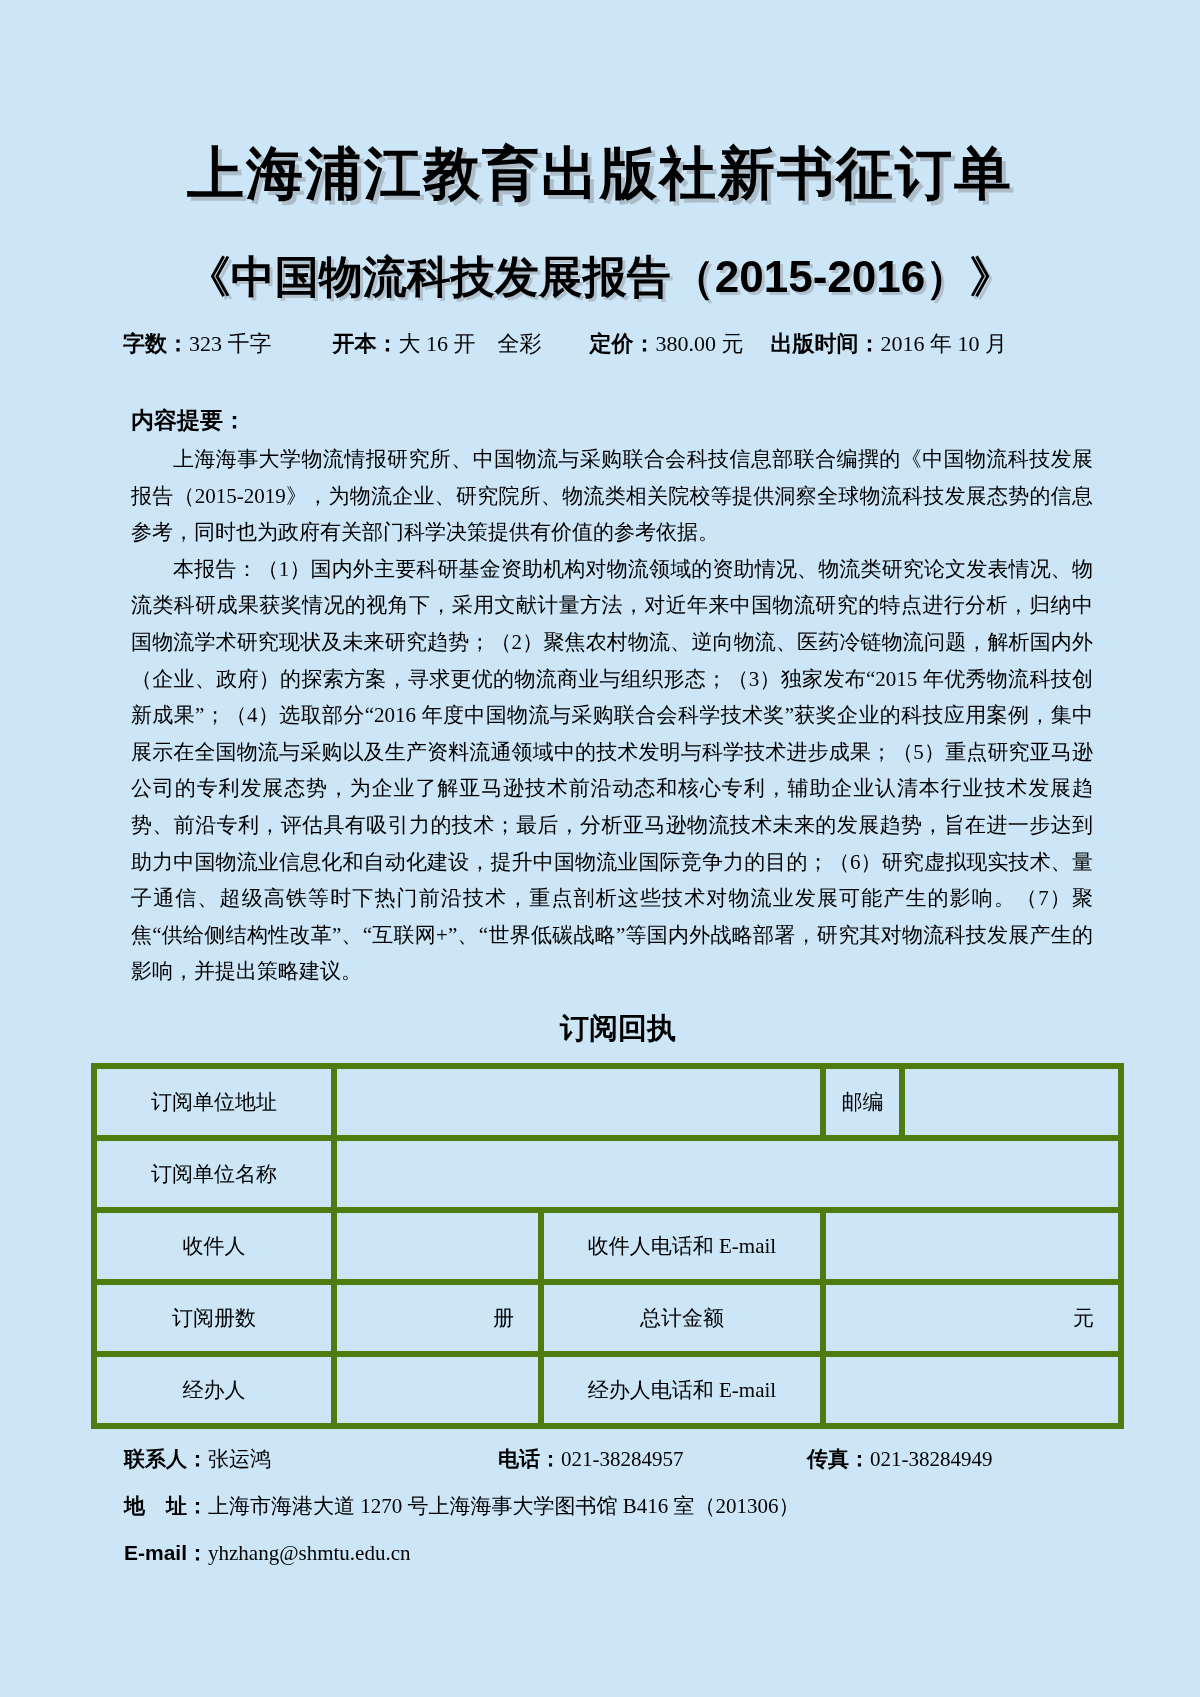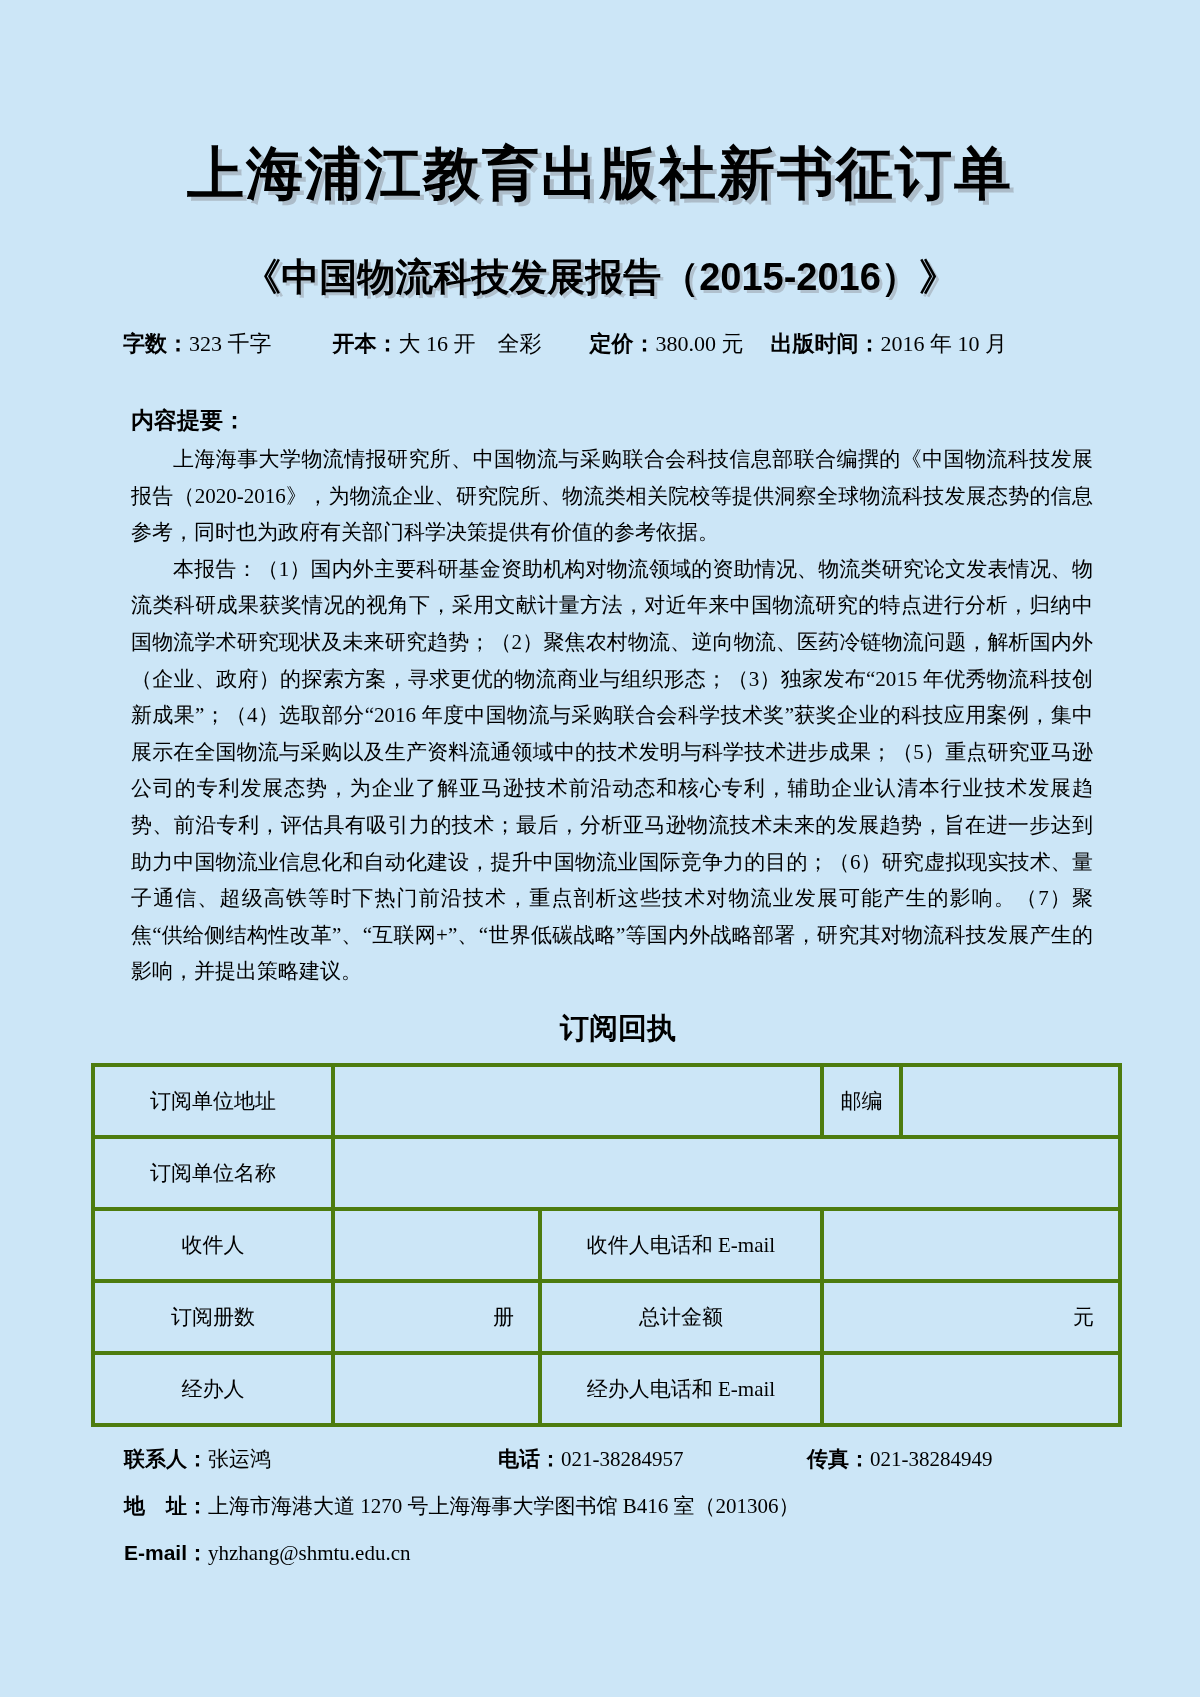--- a/index.html
+++ b/index.html
@@ -20,21 +20,21 @@
     font-family:"Liberation Sans","DejaVu Sans",sans-serif;
     font-weight:bold; font-size:57px; line-height:68px;
     letter-spacing:2px;
     text-shadow:4px 4px 0 rgba(122,120,126,0.38);
     white-space:nowrap;
   }
   .doc-subtitle {
     position:absolute; top:252px; left:0; width:100%;
     text-align:center;
     font-family:"Liberation Sans","DejaVu Sans",sans-serif;
-    font-weight:bold; font-size:38px; line-height:50px;
+    font-weight:bold; font-size:44px; line-height:50px;
     text-shadow:3px 3px 0 rgba(122,120,126,0.35);
     white-space:nowrap;
   }
 
   .meta-line {
     position:absolute; top:330px; left:117px; width:960px;
     font-size:22px; line-height:28px; white-space:nowrap;
   }
   .meta-group { display:inline-block; }
   .meta-label {
@@ -64,21 +64,21 @@
     font-weight:bold; font-size:29px; line-height:30px;
   }
 
   table.receipt {
     position:absolute; top:1063px; left:85px;
     width:1027px; border-collapse:collapse; table-layout:fixed;
     font-size:21px;
     font-family:"Liberation Serif","DejaVu Serif",serif;
   }
   table.receipt td {
-    border:4px solid #4d7c0f;
+    border:6px solid #4d7c0f;
     height:72px;
     text-align:center; vertical-align:middle;
     padding:0;
     background:#cce6f7;
   }
   table.receipt td.unit-right { text-align:right; padding-right:24px; }
 
   .contact { position:absolute; top:1446px; left:118px; width:975px; font-size:21px; }
   .contact-line { display:flex; line-height:26px; margin-bottom:21px; white-space:nowrap; }
   .contact-label {
@@ -98,21 +98,21 @@
   <div class="doc-title">上海浦江教育出版社新书征订单</div>
 
   <div class="doc-subtitle">《中国物流科技发展报告（2015-2016）》</div>
 
   <div class="meta-line">
     <span class="meta-group mg1"><span class="meta-label">字数：</span><span>323 千字</span></span><span class="meta-group mg2"><span class="meta-label">开本：</span><span>大 16 开</span></span><span class="meta-group mg3"><span>全彩</span></span><span class="meta-group mg4"><span class="meta-label">定价：</span><span>380.00 元</span></span><span class="meta-group"><span class="meta-label">出版时间：</span><span>2016 年 10 月</span></span>
   </div>
 
   <div class="summary">
     <div class="summary-heading">内容提要：</div>
-    <p>上海海事大学物流情报研究所、中国物流与采购联合会科技信息部联合编撰的《中国物流科技发展报告（2020-2016》，为物流企业、研究院所、物流类相关院校等提供洞察全球物流科技发展态势的信息参考，同时也为政府有关部门科学决策提供有价值的参考依据。</p>
+    <p>上海海事大学物流情报研究所、中国物流与采购联合会科技信息部联合编撰的《中国物流科技发展报告（2015-2019》，为物流企业、研究院所、物流类相关院校等提供洞察全球物流科技发展态势的信息参考，同时也为政府有关部门科学决策提供有价值的参考依据。</p>
     <p>本报告：（1）国内外主要科研基金资助机构对物流领域的资助情况、物流类研究论文发表情况、物流类科研成果获奖情况的视角下，采用文献计量方法，对近年来中国物流研究的特点进行分析，归纳中国物流学术研究现状及未来研究趋势；（2）聚焦农村物流、逆向物流、医药冷链物流问题，解析国内外（企业、政府）的探索方案，寻求更优的物流商业与组织形态；（3）独家发布“2015 年优秀物流科技创新成果”；（4）选取部分“2016 年度中国物流与采购联合会科学技术奖”获奖企业的科技应用案例，集中展示在全国物流与采购以及生产资料流通领域中的技术发明与科学技术进步成果；（5）重点研究亚马逊公司的专利发展态势，为企业了解亚马逊技术前沿动态和核心专利，辅助企业认清本行业技术发展趋势、前沿专利，评估具有吸引力的技术；最后，分析亚马逊物流技术未来的发展趋势，旨在进一步达到助力中国物流业信息化和自动化建设，提升中国物流业国际竞争力的目的；（6）研究虚拟现实技术、量子通信、超级高铁等时下热门前沿技术，重点剖析这些技术对物流业发展可能产生的影响。（7）聚焦“供给侧结构性改革”、“互联网+”、“世界低碳战略”等国内外战略部署，研究其对物流科技发展产生的影响，并提出策略建议。</p>
   </div>
 
   <div class="receipt-title">订阅回执</div>
 
   <table class="receipt">
     <colgroup>
       <col style="width:240px">
       <col style="width:207px">
       <col style="width:282px">

